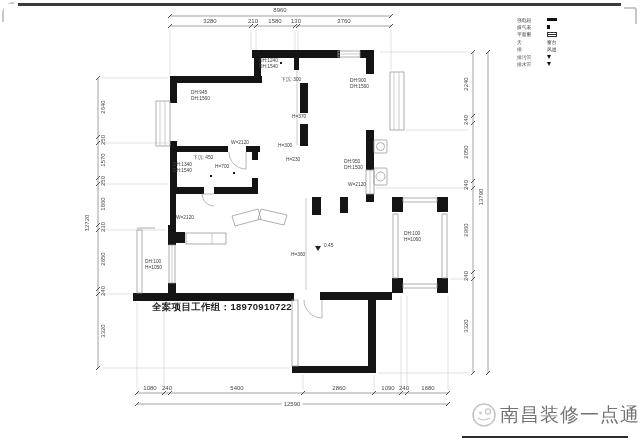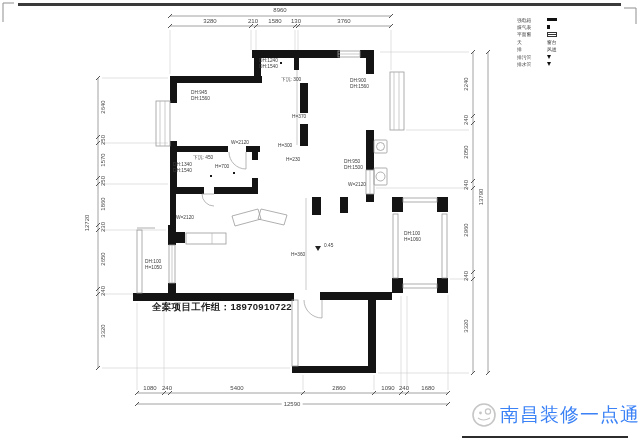--- a/index.html
+++ b/index.html
@@ -1,17 +1,17 @@
 <!DOCTYPE html>
 <html><head>
 <meta charset="utf-8">
 <style>
   html,body{margin:0;padding:0;background:#fff;}
   #stage{position:relative;width:640px;height:448px;background:#ffffff;overflow:hidden;
-         font-family:"Liberation Sans",sans-serif;}
+         font-family:"Liberation Sans",sans-serif;border-radius:20px;}
   #plan-svg{position:absolute;left:0;top:0;}
   .wall{fill:#141414;}
   .thin{stroke:#9a9a9a;stroke-width:0.8;fill:none;}
   .thin2{stroke:#b5b5b5;stroke-width:0.7;fill:none;}
   .ext{stroke:#cfcfcf;stroke-width:0.6;}
   .dimline{stroke:#8a8a8a;stroke-width:0.8;fill:none;}
   .tick{stroke:#555;stroke-width:1;}
   .arc{stroke:#9a9a9a;stroke-width:0.7;fill:none;}
   .frame{stroke:#8f8f8f;stroke-width:1;fill:none;}
   .dot{fill:#1a1a1a;}
@@ -29,21 +29,21 @@
   .sym-bar{width:10px;height:2.6px;background:#111;}
   .sym-dot{width:3.2px;height:3.2px;background:#111;}
   .sym-window{width:8px;height:3.6px;border:0.7px solid #333;position:relative;}
   .sym-window>i{position:absolute;left:0;right:0;top:50%;border-top:0.7px solid #333;}
   .sym-triangle{width:0;height:0;border-left:2.6px solid transparent;
                 border-right:2.6px solid transparent;border-top:4px solid #111;}
   .sym-text{font-size:4.8px;color:#333;margin-left:4px;white-space:nowrap;}
   #contact{position:absolute;left:152px;top:301px;font-size:9.5px;font-weight:bold;
            color:#1f1f1f;letter-spacing:0.3px;white-space:nowrap;}
   #watermark{position:absolute;left:462px;top:398px;width:168px;height:42px;}
-  #wm-text{position:absolute;left:38px;top:4px;font-size:19px;color:#3b82f6;
+  #wm-text{position:absolute;left:38px;top:4px;font-size:19px;color:#737373;
            letter-spacing:1px;white-space:nowrap;}
   #wm-line{position:absolute;left:0px;top:38px;width:166px;height:0;
            border-top:2.4px solid #2c2c2c;}
   #wm-logo{position:absolute;left:8px;top:3px;}
   #topbar{position:absolute;left:18px;top:3px;width:603px;height:3px;background:#3a3a3a;}
 </style>
 </head>
 <body>
 
 <div id="stage">

